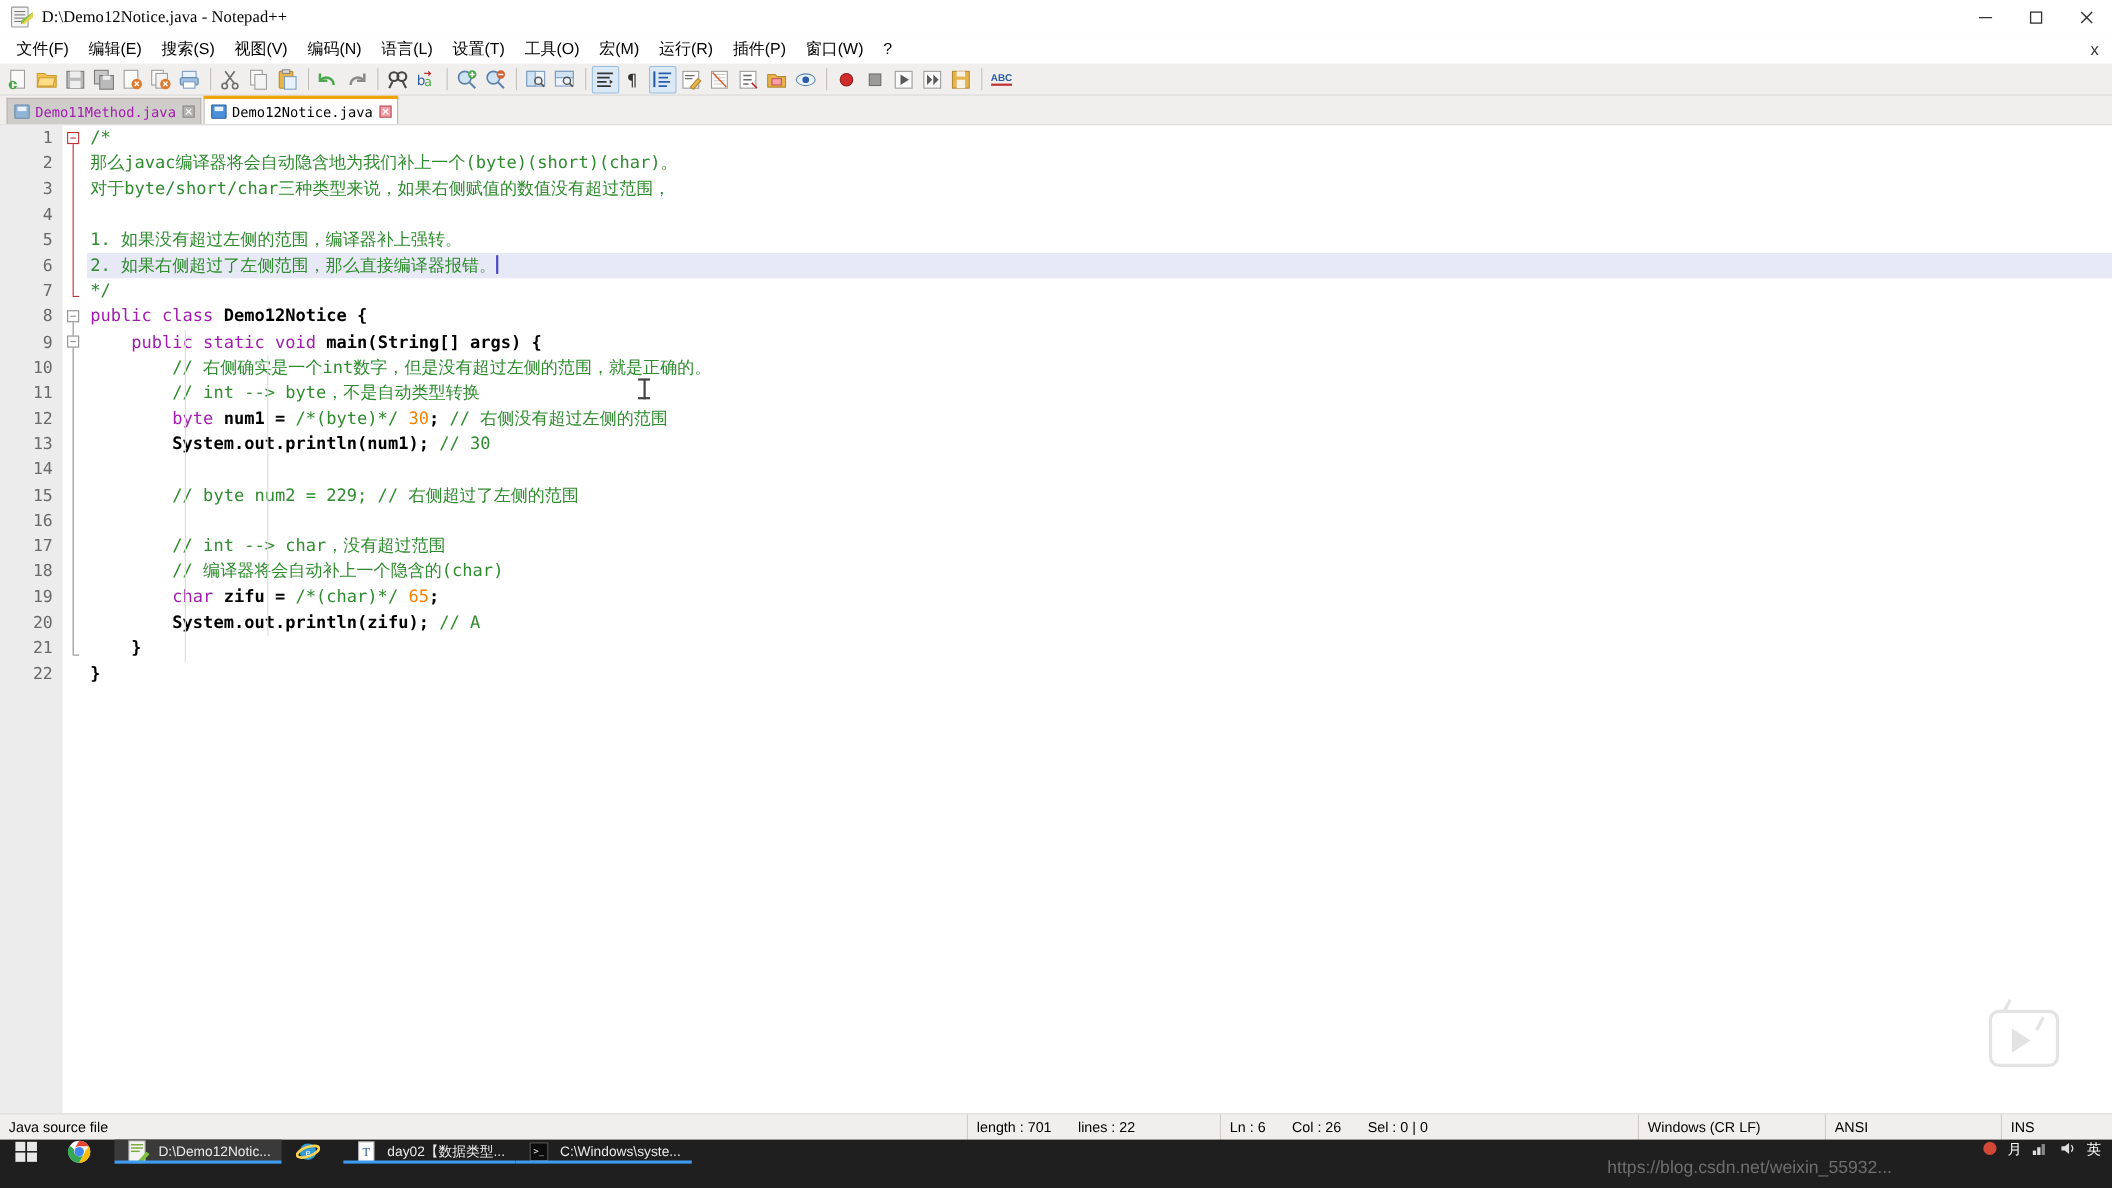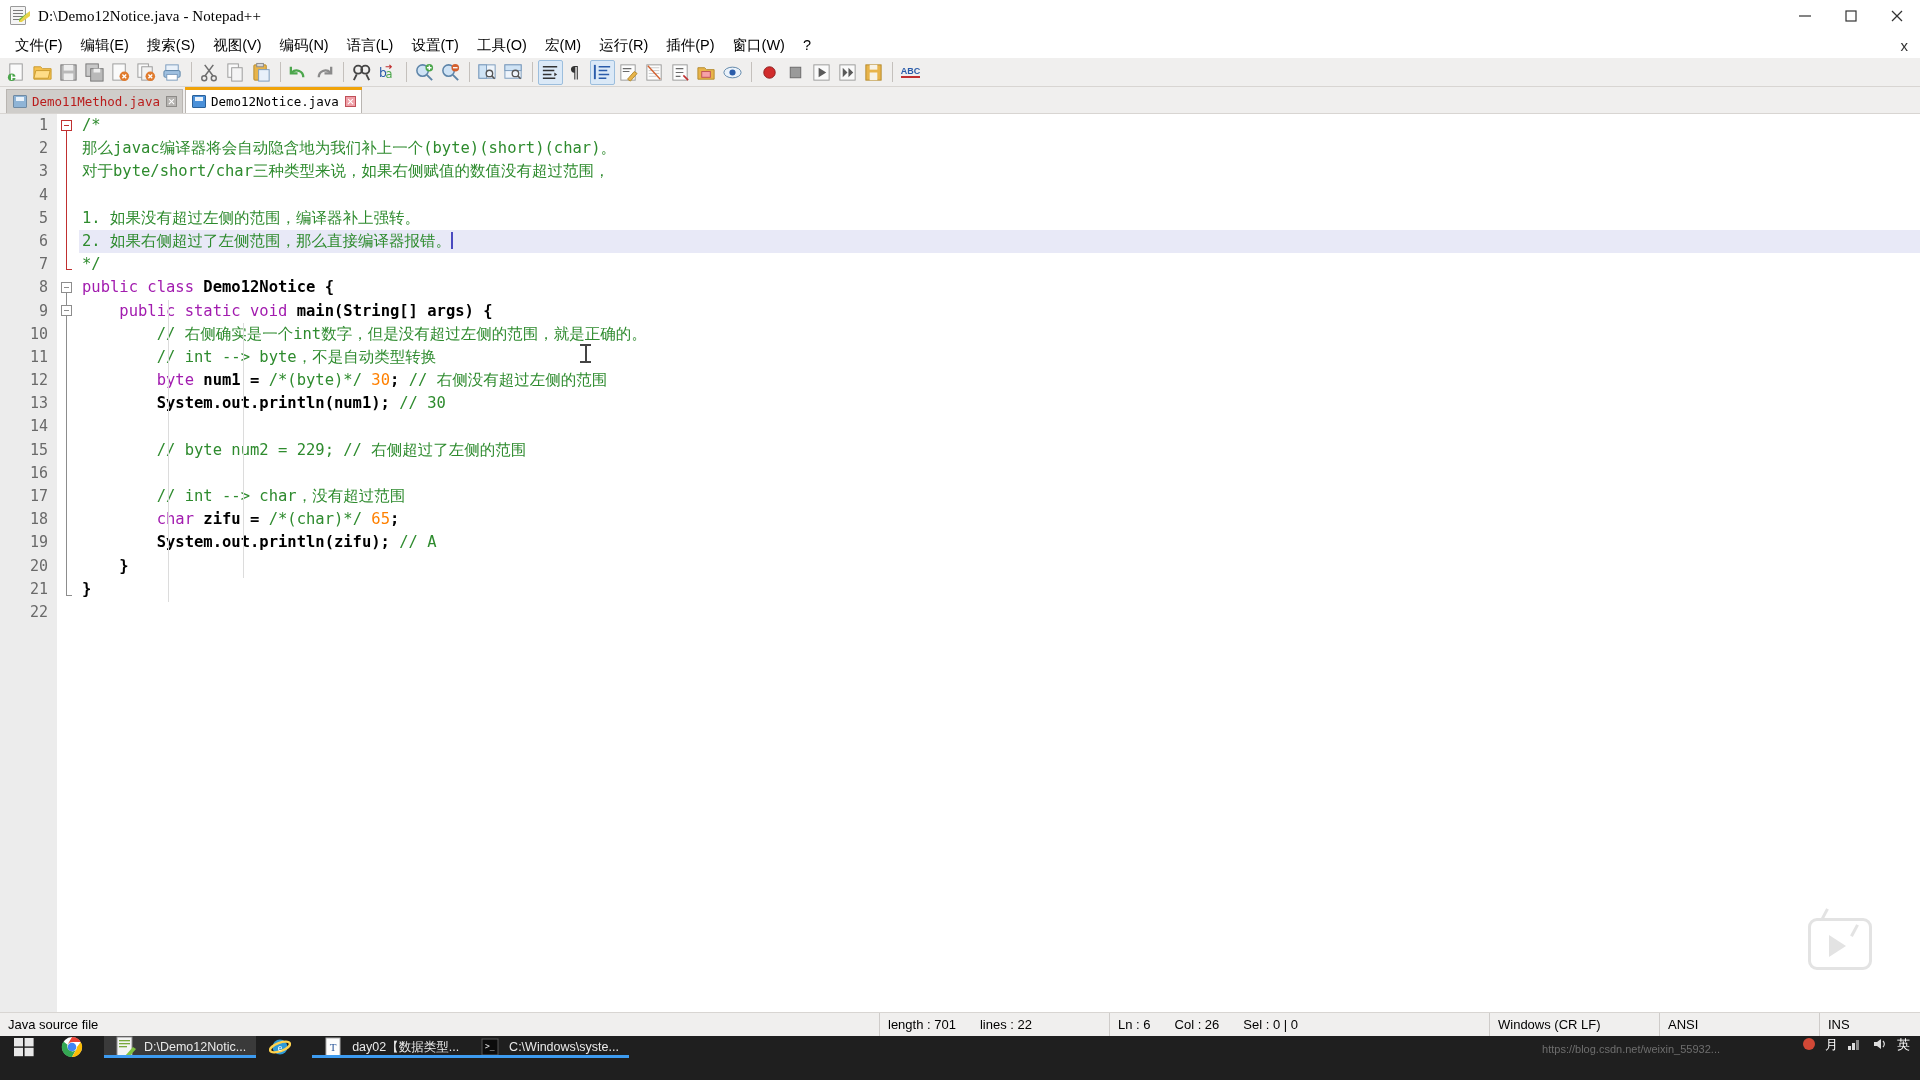--- a/index.html
+++ b/index.html
@@ -53,21 +53,21 @@
   .tbtn.on { background:#dbe9f7; border:1px solid #9cbedd; }
   .tsep { width:1px; height:20px; background:#c4c0bc; margin:0 5px; }
 
   
   .tabbar { height:26px; background:#f0efee; display:flex; align-items:flex-end; flex:0 0 26px; padding-left:6px; }
   .tab {
     height:24px; display:flex; align-items:center; padding:0 5px 0 6px;
     font-family:"DejaVu Sans Mono", monospace; font-size:12.5px;
     border:1px solid #b9b5b1; border-bottom:none; margin-right:2px; position:relative;
   }
-  .tab.inactive { background:#cfcdca; color:#b91c1c; }
+  .tab.inactive { background:#cfcdca; color:#a21caf; }
   .tab.active { background:#ffffff; color:#000; border-top:none; }
   .tab.active:before {
     content:""; position:absolute; left:-1px; right:-1px; top:-2px; height:3px; background:#f0a30a;
   }
   .tab-ico { width:14px; height:13px; margin-right:5px; flex:0 0 auto; position:relative;}
   .tab-ico i { position:absolute; inset:0; border:1px solid #2a6099; background:#4a90d9; border-radius:1px;}
   .tab-ico i:after { content:""; position:absolute; left:2px; top:1px; right:2px; height:4px; background:#e9f2fb;}
   .tab.inactive .tab-ico i { border-color:#6f8aa3; background:#8fb4d6; }
   .tab-close { width:11px; height:11px; margin-left:6px; position:relative; }
   .tab-close.red  { background:#f0a0a8; border:1px solid #c05058; }
@@ -149,21 +149,21 @@
   .tb-app {
     display:flex; align-items:center; padding:0 10px; color:#e9e9e9; font-size:12.5px;
     position:relative; max-width:175px; overflow:hidden; white-space:nowrap;
   }
   .tb-app.pinned { width:56px; justify-content:center; padding:0; }
   .tb-app.active { background:#3a3a3a; }
   .tb-app .uline { position:absolute; left:0; right:0; bottom:0; height:3px; background:#3d9bf0; }
   .tb-app .appico { width:22px; height:22px; margin-right:8px; flex:0 0 auto; position:relative; }
   .tb-tray { margin-left:auto; display:flex; align-items:center; padding-right:10px; color:#fff; font-size:12px; gap:9px;}
   .wm-url {
-    position:absolute; right:200px; bottom:25px; color:#6e6e6e; font-size:11px;
+    position:absolute; right:200px; bottom:9px; color:#6e6e6e; font-size:16px;
     font-family:"Liberation Sans", sans-serif; white-space:nowrap;
   }
   .tray-cn { font-size:13px; color:#fff; }
 </style>
 </head>
 <body>
 
 <div id="app">
 
   <div class="titlebar">
@@ -492,20 +492,21 @@
         <div class="cline"><span class="k">public class </span><span class="op">Demo12Notice </span><span class="op">{</span></div>
         <div class="cline"><span class="op">    </span><span class="k">public static void </span><span class="op">main(String[] args) {</span></div>
         <div class="cline"><span class="cm">        // 右侧确实是一个int数字，但是没有超过左侧的范围，就是正确的。</span></div>
         <div class="cline"><span class="cm">        // int --&gt; byte，不是自动类型转换</span></div>
         <div class="cline"><span class="op">        </span><span class="k">byte</span><span class="op"> num1 = </span><span class="cm">/*(byte)*/ </span><span class="nu">30</span><span class="op">; </span><span class="cm">// 右侧没有超过左侧的范围</span></div>
         <div class="cline"><span class="op">        System.out.println(num1); </span><span class="cm">// 30</span></div>
         <div class="cline">&nbsp;</div>
         <div class="cline"><span class="cm">        // byte num2 = 229; // 右侧超过了左侧的范围</span></div>
         <div class="cline">&nbsp;</div>
         <div class="cline"><span class="cm">        // int --&gt; char，没有超过范围</span></div>
+        <div class="cline"><span class="cm">        // 编译器将会自动补上一个隐含的(char)</span></div>
         <div class="cline"><span class="op">        </span><span class="k">char</span><span class="op"> zifu = </span><span class="cm">/*(char)*/ </span><span class="nu">65</span><span class="op">;</span></div>
         <div class="cline"><span class="op">        System.out.println(zifu); </span><span class="cm">// A</span></div>
         <div class="cline"><span class="op">    }</span></div>
         <div class="cline"><span class="op">}</span></div>
       <div class="indent-guide" style="left:89px;top:186px;height:302px;"></div>
       <div class="indent-guide" style="left:164px;top:209px;height:255px;"></div>
       <div class="mouse-cursor" style="left:501px;top:229px;"></div>
       <div class="wm-logo"></div>
     </div>
   </div>

